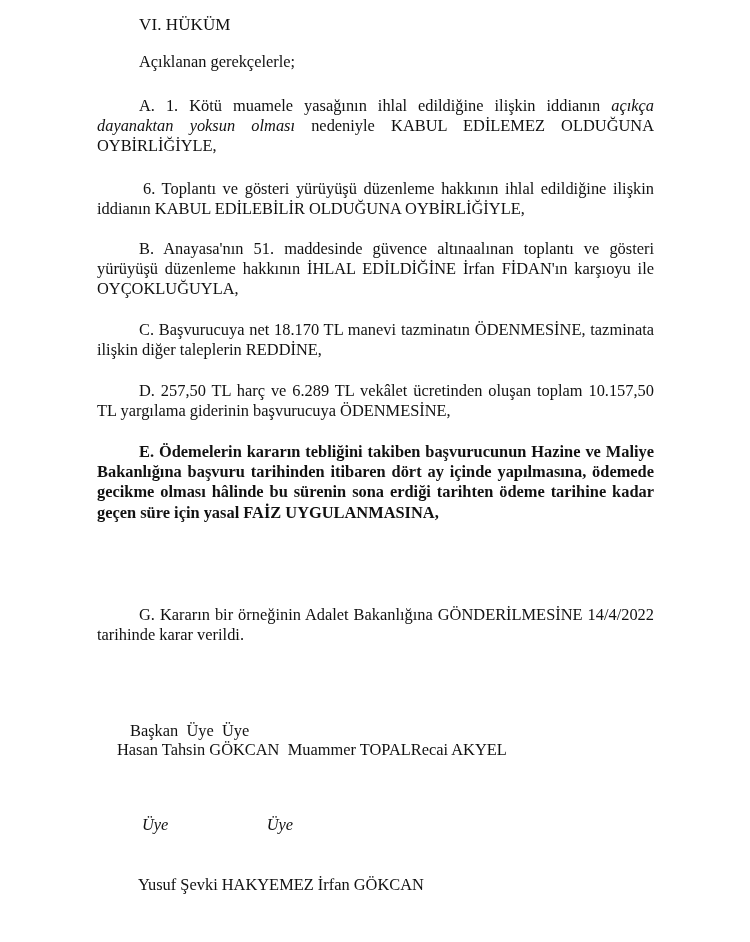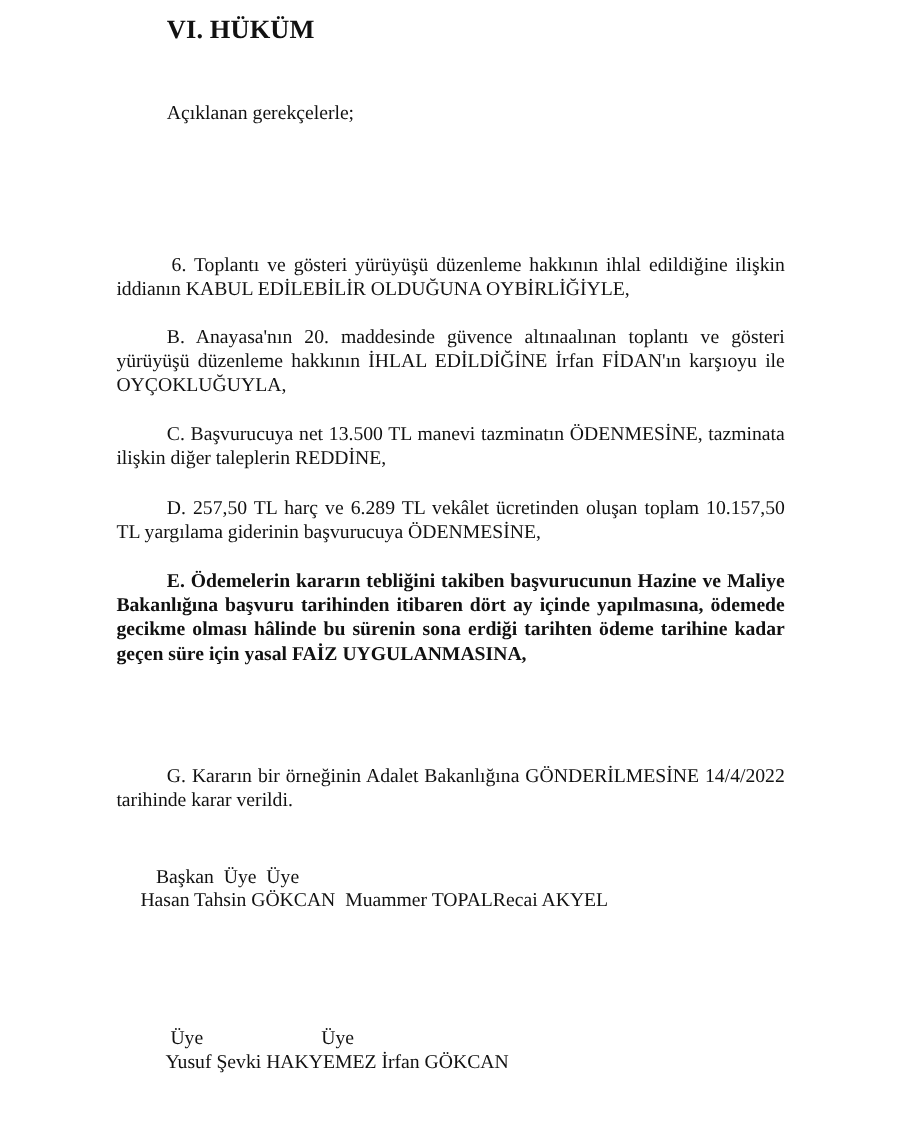--- a/index.html
+++ b/index.html
@@ -20,33 +20,32 @@
       position: absolute;
       left: 0;
       top: 0;
       width: 750px;
       height: 942px;
     }
     .heading {
       position: absolute;
       left: 139px;
       top: 15px;
-      font-weight: bold;
-      font-size: 22px;
+      font-weight: normal;
+      font-size: 17px;
       line-height: 20px;
       letter-spacing: 0.1px;
     }
     .para {
       position: absolute;
       left: 97px;
       width: 557px;
       line-height: 20.2px;
       text-align: justify;
       text-align-last: left;
-      margin-top: 32px;
     }
     .indent { text-indent: 42px; }
     .para .it { font-style: italic; }
 
     #intro { top: 30px; }
     #item-a1 { top: 96px; }
     #item-a2 { top: 179px; text-indent: 46px; }
     #item-b { top: 239px; }
     #item-c { top: 320px; }
     #item-d { top: 381px; }
@@ -55,38 +54,39 @@
     #item-g { top: 605px; }
 
     .sig-line {
       position: absolute;
       white-space: pre;
       line-height: 20px;
       font-size: 16.4px;
     }
     #sig-titles-1 { left: 130px; top: 721px; }
     #sig-names-1 { left: 117px; top: 740px; }
-    #sig-titles-2 { left: 142px; top: 855px; }
+    #sig-titles-2 { left: 142px; top: 815px; font-style: italic; }
     #sig-names-2 { left: 138px; top: 875px; }
   </style>
 </head>
 <body>
 
 <div class="page">
 
   <div class="heading">VI. HÜKÜM</div>
 
   <div class="para indent" id="intro" style="top:52px">Açıklanan gerekçelerle;</div>
 
+  <div class="para indent" id="item-a1"><span>A. 1. Kötü muamele yasağının ihlal edildiğine ilişkin iddianın </span><span class="it">açıkça dayanaktan yoksun olması</span><span> nedeniyle KABUL EDİLEMEZ OLDUĞUNA OYBİRLİĞİYLE,</span></div>
 
   <div class="para" id="item-a2">6. Toplantı ve gösteri yürüyüşü düzenleme hakkının ihlal edildiğine ilişkin iddianın KABUL EDİLEBİLİR OLDUĞUNA OYBİRLİĞİYLE,</div>
 
-  <div class="para indent" id="item-b">B. Anayasa'nın 20. maddesinde güvence altınaalınan toplantı ve gösteri yürüyüşü düzenleme hakkının İHLAL EDİLDİĞİNE İrfan FİDAN'ın karşıoyu ile OYÇOKLUĞUYLA,</div>
+  <div class="para indent" id="item-b">B. Anayasa'nın 51. maddesinde güvence altınaalınan toplantı ve gösteri yürüyüşü düzenleme hakkının İHLAL EDİLDİĞİNE İrfan FİDAN'ın karşıoyu ile OYÇOKLUĞUYLA,</div>
 
-  <div class="para indent" id="item-c">C. Başvurucuya net 13.500 TL manevi tazminatın ÖDENMESİNE, tazminata ilişkin diğer taleplerin REDDİNE,</div>
+  <div class="para indent" id="item-c">C. Başvurucuya net 18.170 TL manevi tazminatın ÖDENMESİNE, tazminata ilişkin diğer taleplerin REDDİNE,</div>
 
   <div class="para indent" id="item-d">D. 257,50 TL harç ve 6.289 TL vekâlet ücretinden oluşan toplam 10.157,50 TL yargılama giderinin başvurucuya ÖDENMESİNE,</div>
 
   <div class="para indent" id="item-e">E. Ödemelerin kararın tebliğini takiben başvurucunun Hazine ve Maliye Bakanlığına başvuru tarihinden itibaren dört ay içinde yapılmasına, ödemede gecikme olması hâlinde bu sürenin sona erdiği tarihten ödeme tarihine kadar geçen süre için yasal FAİZ UYGULANMASINA,</div>
 
 
   <div class="para indent" id="item-g">G. Kararın bir örneğinin Adalet Bakanlığına GÖNDERİLMESİNE 14/4/2022 tarihinde karar verildi.</div>
 
   <div class="sig-line" id="sig-titles-1">Başkan  Üye  Üye</div>
   <div class="sig-line" id="sig-names-1">Hasan Tahsin GÖKCAN  Muammer TOPALRecai AKYEL</div>

